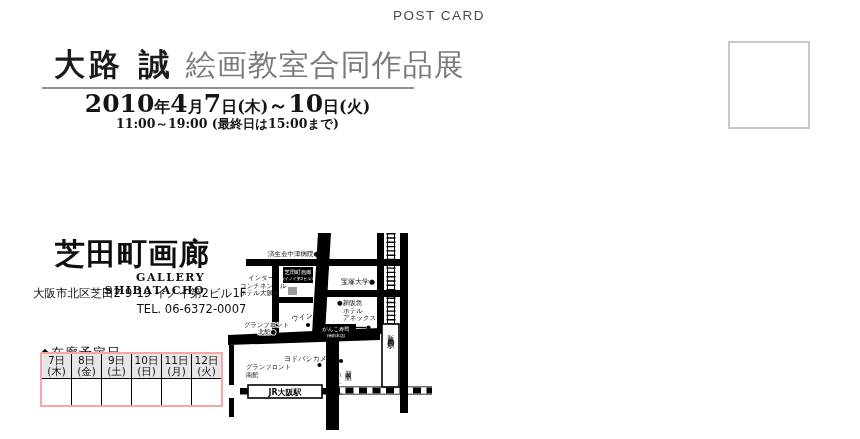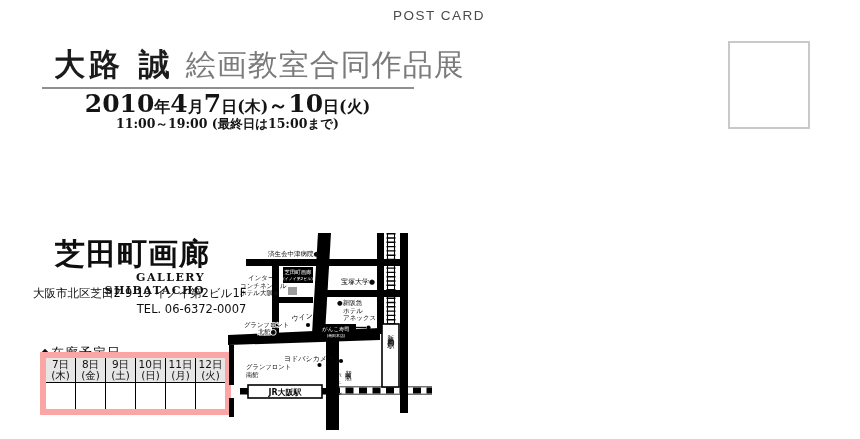--- a/index.html
+++ b/index.html
@@ -39,21 +39,21 @@
   .logo { left:55px; top:234px; font-size:30px; font-weight:bold; letter-spacing:1px; color:#0e0e0e;
     font-family:"DejaVu Serif","Liberation Serif",serif; white-space:nowrap; }
   .logo-sub { left:57px; top:271px; width:148px; text-align:right; font-size:11px; font-weight:bold;
     letter-spacing:1.5px; color:#111; font-family:"DejaVu Serif","Liberation Serif",serif; }
 
   .address { left:33px; top:286px; font-size:11.5px; line-height:15.5px; color:#0f0f0f; white-space:nowrap;text-align:right; }
 
   .schedule-title { left:40px; top:344px; font-size:13px; font-weight:normal; letter-spacing:1px; color:#0b0b0b; }
   table.schedule { left:40px; top:352px; position:absolute; border-collapse:collapse; table-layout:fixed; }
   table.schedule td { border:1px solid #000; width:29px; text-align:center; padding:0; }
-  table.schedule { border:6px solid #fca5a5; }
+  table.schedule { border:2px solid #fca5a5; }
   table.schedule .hd { background:#e6e6e6; height:24px; font-size:10.5px; line-height:11.5px; color:#111; }
   table.schedule .bd { height:26px; background:#fff; }
 
   svg.map { left:228px; top:228px; position:absolute; }
   svg.map text { font-family:"DejaVu Sans","Liberation Sans",sans-serif; fill:#0b0b0b; }
   svg.map .wt { fill:#ffffff; }
   svg.map .vtext { writing-mode:vertical-rl; text-orientation:upright; letter-spacing:2px; }
   svg.map .halo { paint-order:stroke; stroke:#ffffff; stroke-width:1.6px; }
 </style>
 </head>

